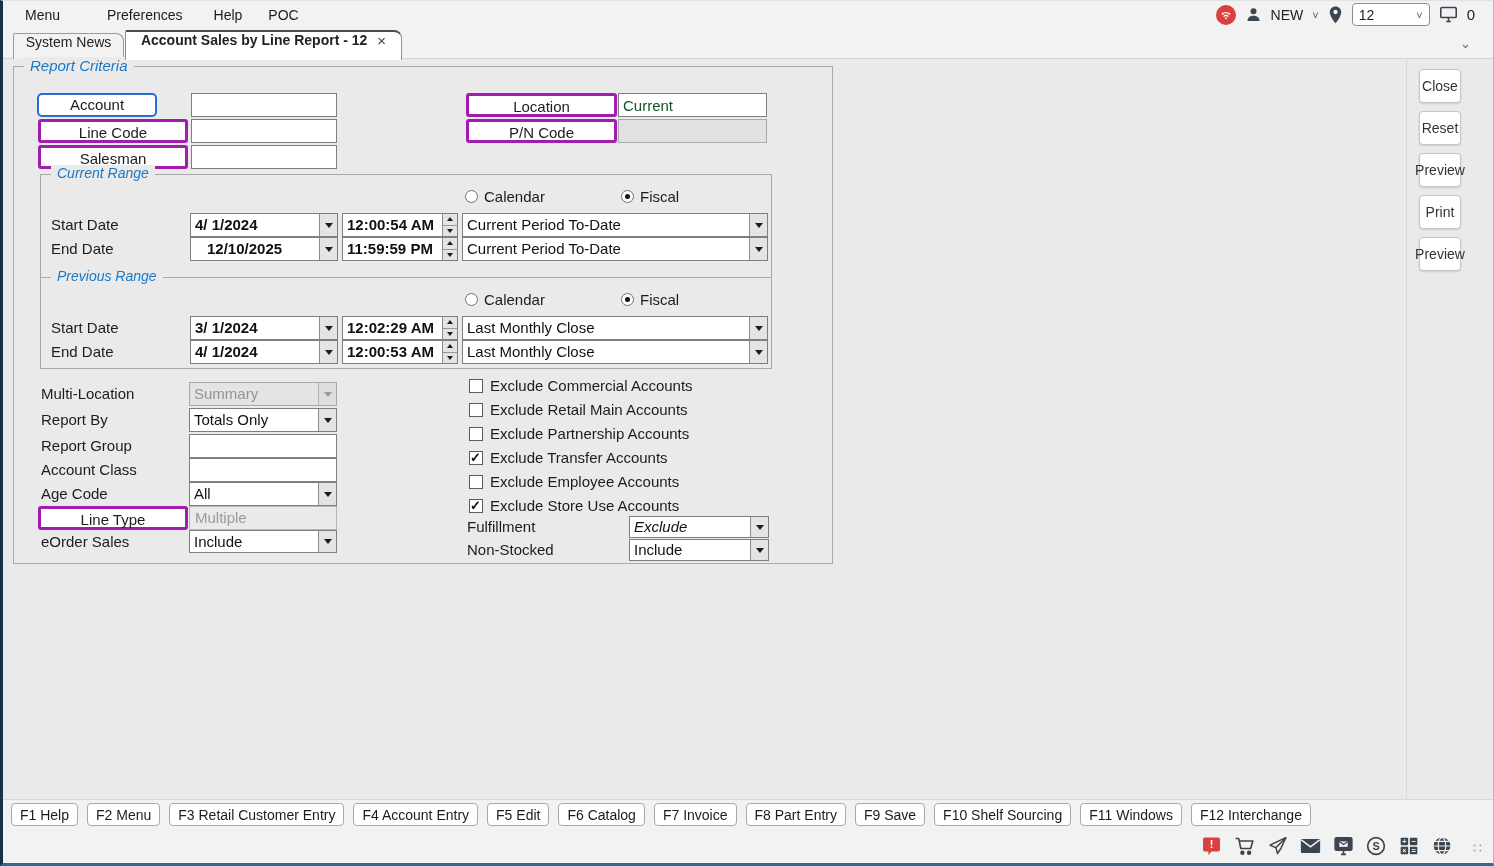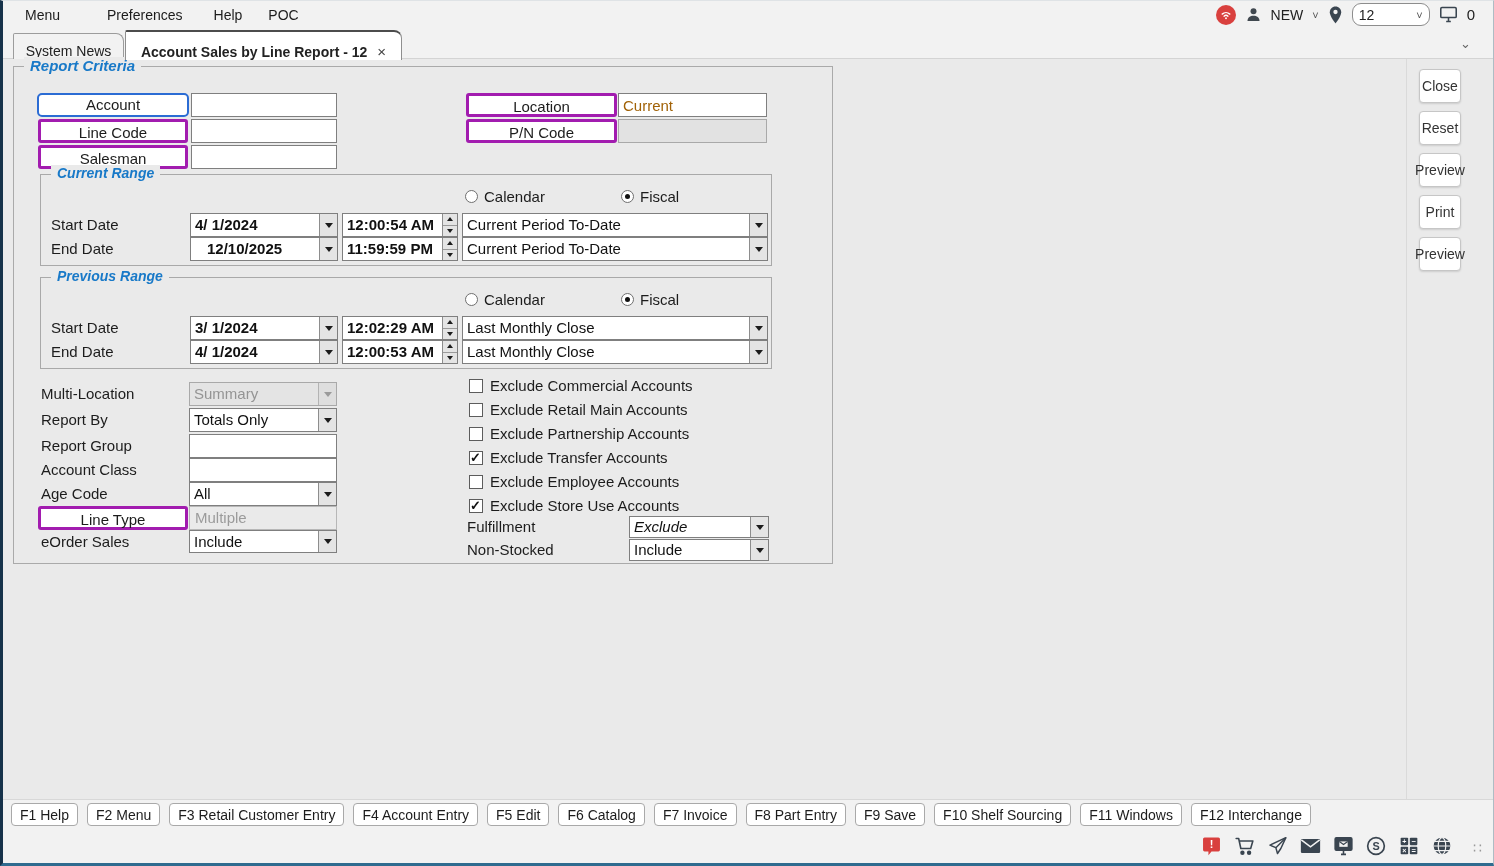--- a/index.html
+++ b/index.html
@@ -11,40 +11,40 @@
     overflow:hidden;
   }
   
   #menubar { position:absolute; left:0; top:0; width:100%; height:27px; background:#f2f2f2; display:flex; align-items:center; font-size:14px; color:#1c1c1c; }
   .menu-item { padding:4px 0; cursor:default; }
   #menubar .m0{margin-left:22px} #menubar .m1{margin-left:47px} #menubar .m2{margin-left:31px} #menubar .m3{margin-left:26px}
   #topbar-right { position:absolute; right:18px; top:0; height:27px; display:flex; align-items:center; gap:9px; }
   .conn-badge { width:20px; height:20px; border-radius:50%; background:#d9403e; display:flex; align-items:center; justify-content:center; }
   .user-name { font-size:14px; color:#222; }
   .chev { font-size:11px; color:#555; }
-  .store-combo { width:78px; height:23px; background:#fff; border:1px solid #8d8d8d; border-radius:9px; display:flex; align-items:center; font-size:14px; color:#222; padding:0 6px; justify-content:space-between; }
+  .store-combo { width:78px; height:23px; background:#fff; border:1px solid #8d8d8d; border-radius:4px; display:flex; align-items:center; font-size:14px; color:#222; padding:0 6px; justify-content:space-between; }
   .ws-count { font-size:15px; color:#222; }
   
   #tabbar { position:absolute; left:0; top:27px; width:100%; height:31px; background:#f2f2f2; border-bottom:1px solid #d4d4d4; }
-  .tab { position:absolute; font-size:14px; color:#222; display:flex; align-items:flex-end; justify-content:center; }
+  .tab { position:absolute; font-size:14px; color:#222; display:flex; align-items:flex-start; justify-content:center; }
   .tab-inactive { left:10px; top:5px; width:111px; height:26px; background:#f2f2f2; border:1px solid #9c9c9c; border-bottom:none; border-radius:2px 8px 0 0; }
   .tab-active { left:122px; top:2px; width:277px; height:30px; background:#ffffff; border:1px solid #8f8f8f; border-top:2px solid #4c4c4c; border-bottom:none; border-radius:2px 8px 0 0; font-weight:bold; z-index:2; gap:10px; }
   .tab-close { font-weight:normal; color:#444; font-size:15px; cursor:default; }
   .tab-overflow { position:absolute; right:22px; top:8px; color:#666; font-size:13px; }
   
   #content { position:absolute; left:0; top:58px; width:100%; height:740px; background:#eaeaea; }
   .dock-sep { position:absolute; left:1403px; top:0; width:1px; height:740px; background:#dadada; }
   
   #panel { position:absolute; left:10px; top:7px; width:820px; height:498px; border:1px solid #aaaaaa; background:#eaeaea; }
-  .blue-title { position:absolute; top:-10px; left:10px; background:#eaeaea; padding:0 6px; color:#1879c8; font-weight:bold; font-style:italic; font-size:15px; white-space:nowrap; }
+  .blue-title { position:absolute; top:-10px; left:10px; background:#eaeaea; padding:0 6px; color:#1879c8; font-weight:normal; font-style:italic; font-size:15px; white-space:nowrap; }
   .grp { position:absolute; border:1px solid #a9a9a9; background:#eaeaea; }
   .grp .blue-title { font-size:14px; }
   .cell-btn { position:absolute; height:24px; background:#fff; border:3px solid #a21caf; border-radius:3px; font-size:15px; color:#1c1c1c; text-align:center; line-height:22px; cursor:default; }
   .cell-btn.focused { border:2px solid #2b6cd4; border-radius:5px; line-height:20px; }
-  .txt { position:absolute; height:24px; background:#fff; border:1px solid #7f7f7f; font-size:15px; color:#a16207; padding:0 4px; font-family:"Liberation Sans",sans-serif; }
+  .txt { position:absolute; height:24px; background:#fff; border:1px solid #7f7f7f; font-size:15px; color:#14532d; padding:0 4px; font-family:"Liberation Sans",sans-serif; }
   .txt.disabled { background:#e2e2e2; border-color:#a9a9a9; }
   .ghost-field { position:absolute; height:24px; background:#eaeaea; border:1px solid #b7b7b7; font-size:15px; color:#9b9b9b; padding:2px 5px; }
   .lbl { position:absolute; font-size:15px; color:#1c1c1c; line-height:24px; white-space:nowrap; }
   
   .combo { position:absolute; height:24px; background:#fff; border:1px solid #7f7f7f; display:flex; }
   .combo-text { flex:1; font-size:15px; color:#111; line-height:22px; padding:0 4px; white-space:nowrap; overflow:hidden; }
   .combo-text.bold { font-weight:bold; }
   .combo-btn { width:18px; background:#e4e4e4; border-left:1px solid #8d8d8d; display:flex; align-items:center; justify-content:center; }
   .combo-btn::after { content:""; border-left:4px solid transparent; border-right:4px solid transparent; border-top:5px solid #1c1c1c; }
   .combo.disabled { background:#e4e4e4; border-color:#a9a9a9; }
@@ -124,33 +124,33 @@
     </div>
     <span class="tab-overflow">⌄</span>
   </div>
 
   <div id="content">
     <div class="dock-sep"></div>
 
     <div id="panel">
       <span class="blue-title">Report Criteria</span>
 
-      <div class="cell-btn focused" style="left:23px; top:26px; width:152px;">Account</div>
+      <div class="cell-btn focused" style="left:23px; top:26px; width:120px;">Account</div>
       <input class="txt" style="left: 177px; top: 26px; width: 146px;" value="">
       <div class="cell-btn" style="left:24px; top:52px; width:150px;">Line Code</div>
       <input class="txt" style="left: 177px; top: 52px; width: 146px;" value="">
       <div class="cell-btn" style="left:24px; top:78px; width:150px;">Salesman</div>
       <input class="txt" style="left: 177px; top: 78px; width: 146px;" value="">
 
       <div class="cell-btn" style="left:452px; top:26px; width:151px;">Location</div>
       <input class="txt" style="left: 604px; top: 26px; width: 149px;" value="Current">
       <div class="cell-btn" style="left:452px; top:52px; width:151px;">P/N Code</div>
       <input class="txt disabled" disabled="" style="left: 604px; top: 52px; width: 149px;" value="">
 
-      <div class="grp" style="left:26px; top:107px; width:732px; height:92px;">
+      <div class="grp" style="left:26px; top:107px; width:732px; height:104px;">
         <span class="blue-title">Current Range</span>
         <span class="radio" style="left:424px; top:15px;"></span>
         <span class="lbl" style="left:443px; top:10px;">Calendar</span>
         <span class="radio selected" style="left:580px; top:15px;"></span>
         <span class="lbl" style="left:599px; top:10px;">Fiscal</span>
 
         <span class="lbl" style="left:10px; top:38px;">Start Date</span>
         <div class="combo" style="left:149px; top:38px; width:148px;">
           <span class="combo-text bold">4/ 1/2024</span>
           <span class="combo-btn"></span>

